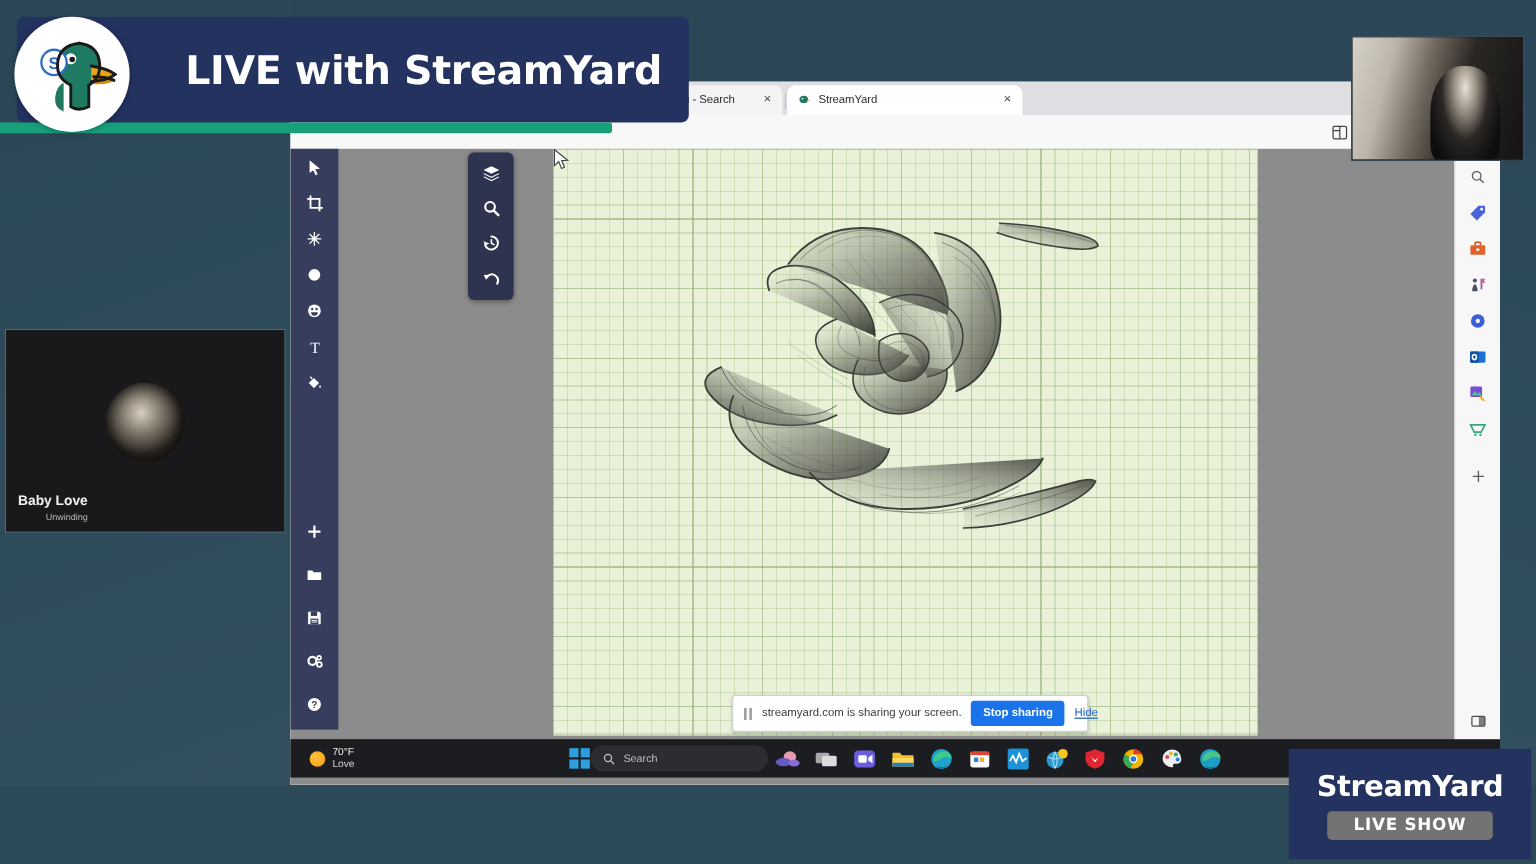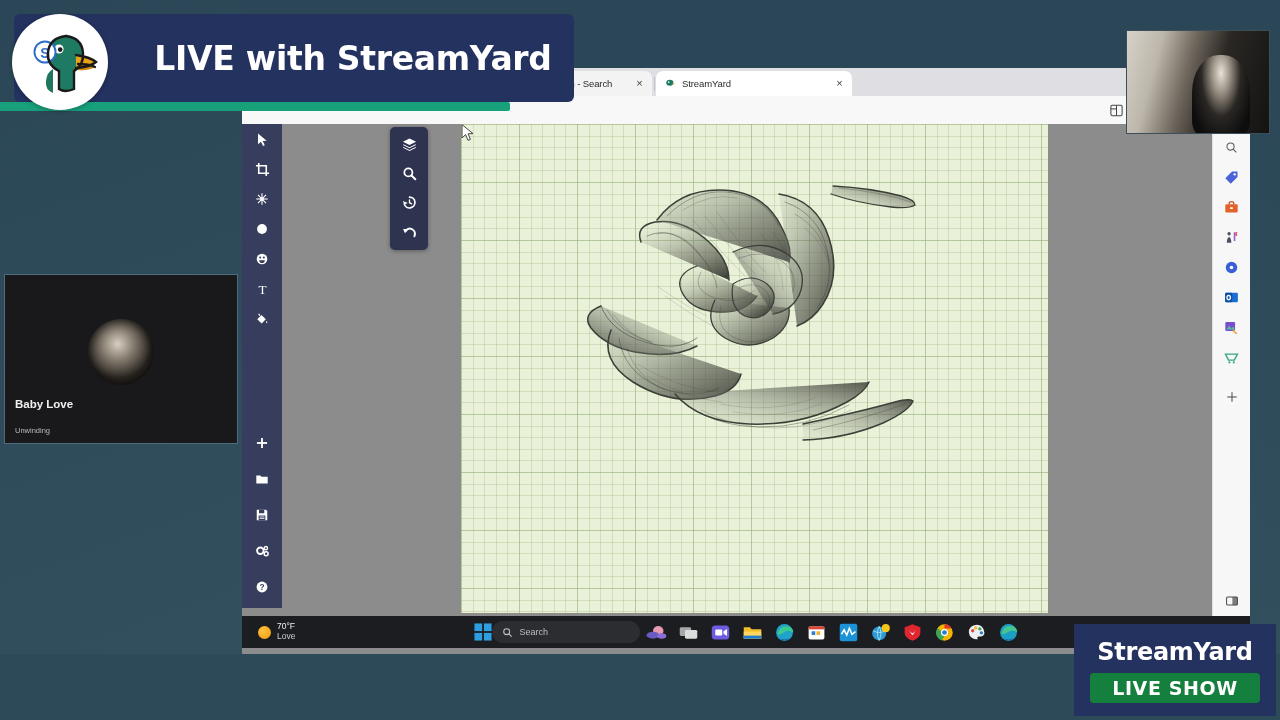--- a/index.html
+++ b/index.html
@@ -185,21 +185,21 @@
     display:flex; align-items:center; justify-content:center;
   }
   .np-avatar {
     width:66px; height:66px; border-radius:50%;
     background:radial-gradient(circle at 45% 38%, #d8cfc2 0%, #7d7468 32%, #2b2722 62%, #131212 100%);
     box-shadow:inset 0 0 12px rgba(0,0,0,.85);
     margin-bottom:14px;
   }
   .np-info { position:absolute; left:10px; bottom:8px; }
   .np-title { color:#f1f1f1; font-size:11.5px; font-weight:bold; }
-  .np-sub   { color:#b9b9b9; font-size:7.5px; margin-top:16px; }
+  .np-sub   { color:#b9b9b9; font-size:7.5px; margin-top:2px;text-align:right; }
 
   
   .webcam {
     position:absolute; right:10px; top:30px; width:144px; height:104px;
     background:#111; border:1px solid #3b4e5a; overflow:hidden;
   }
   .webcam .wall { position:absolute; inset:0;
     background:linear-gradient(105deg,#d7d2c8 0%,#bcb6ab 22%,#6f675d 42%,#2a2724 62%,#141312 100%); }
   .webcam .figure {
     position:absolute; left:46%; top:24%; width:58px; height:82px;
@@ -211,21 +211,21 @@
   .liveshow {
     position:absolute; right:4px; bottom:4px; width:202px; height:92px;
     background:#243260; display:flex; flex-direction:column;
     align-items:center; justify-content:center; gap:7px;
   }
   .liveshow .lsname {
     color:#fff; font-size:24px; font-weight:bold; letter-spacing:-0.3px;
     font-family:"DejaVu Sans",sans-serif;
   }
   .liveshow .lsbadge {
-    background:#15803d; color:#fff; font-size:19px; font-weight:bold;
+    background:#737373; color:#fff; font-size:14px; font-weight:bold;
     padding:4px 22px; border-radius:4px; letter-spacing:.6px;
     font-family:"DejaVu Sans",sans-serif;
   }
 </style>
 </head>
 <body>
 
 <div id="stage">
 
   <div class="bg-top"></div>
@@ -522,20 +522,31 @@
               <path d="M272 288 q48 8 88 -8"></path>
             </g>
           </g>
         </svg>
 
         <svg class="cursor-arrow" width="14" height="18" viewBox="0 0 14 18">
           <path d="M1 0.6 L1 14 L4.6 10.6 L7 16.4 L9.4 15.4 L7.1 9.8 L12 9.6 Z" fill="#fff" stroke="#444" stroke-width="1"></path>
         </svg>
       </div>
 
+      <div class="sharebar">
+        <span class="pauseicon" style="font-size:0;">
+          <svg width="7" height="10" viewBox="0 0 7 10">
+            <rect x="0" y="0" width="2.2" height="10" fill="#a0a0a0"></rect>
+            <rect x="4.4" y="0" width="2.2" height="10" fill="#a0a0a0"></rect>
+          </svg>
+        </span>
+        <span class="stxt">streamyard.com is sharing your screen.</span>
+        <button class="stop">Stop sharing</button>
+        <span class="hide">Hide</span>
+      </div>
     </div>
 
     <div class="edgebar">
       <div class="eic">
         <svg width="13" height="13" viewBox="0 0 16 16">
           <circle cx="6.8" cy="6.8" r="4.4" fill="none" stroke="#5b5b5b" stroke-width="1.3"></circle>
           <line x1="10" y1="10" x2="14" y2="14" stroke="#5b5b5b" stroke-width="1.4"></line>
         </svg>
       </div>
       <div class="eic">

